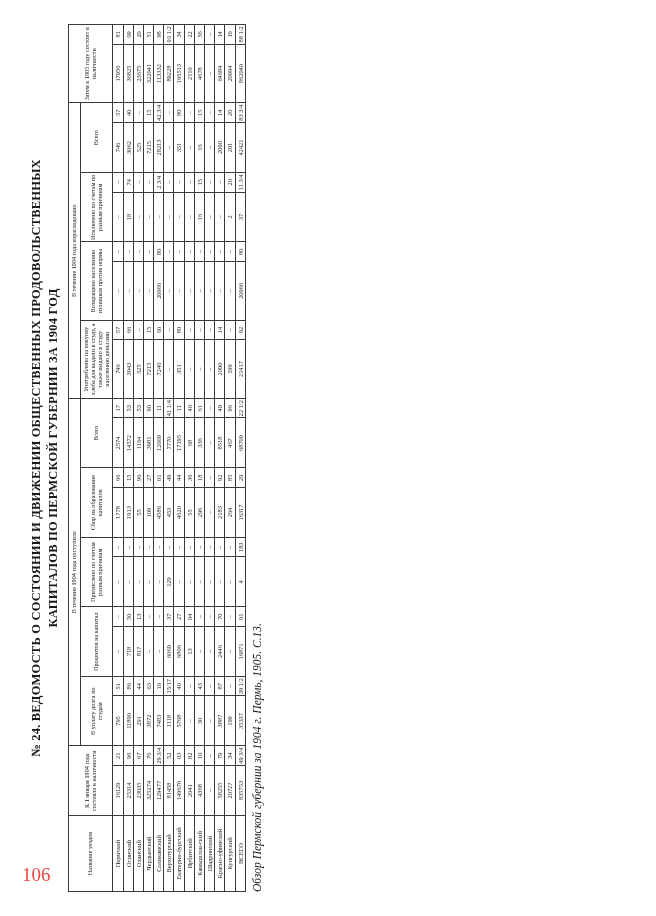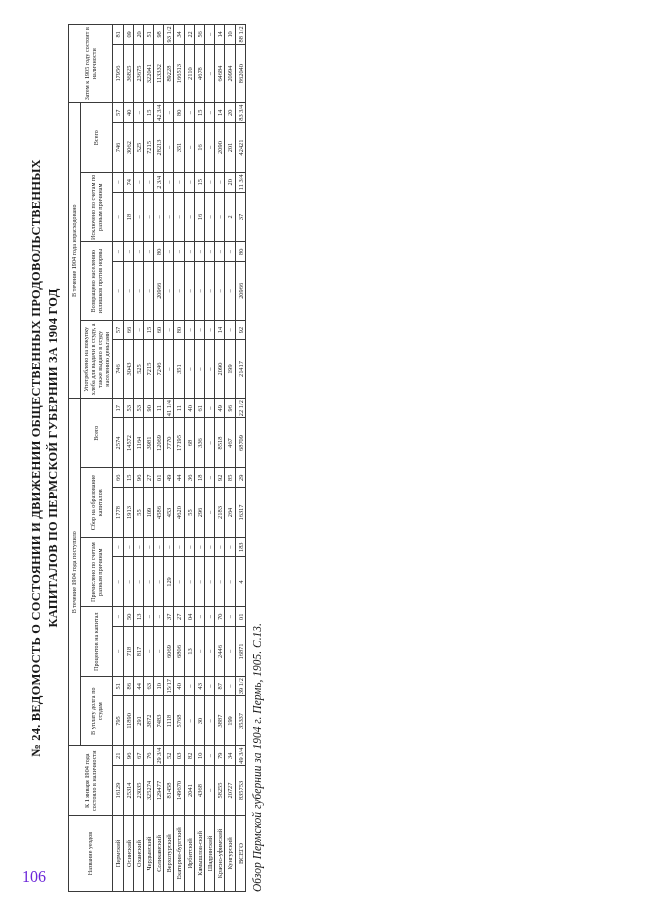--- a/index.html
+++ b/index.html
@@ -14,23 +14,23 @@
     font-family: "Liberation Serif", serif;
     color: #1a1a1a;
     overflow: hidden;
   }
 
   
   .page-number {
     position: absolute;
     left: 22px;
     bottom: 30px;
-    font-size: 16px;
+    font-size: 19px;
     font-family: "Liberation Serif", serif;
-    color: #6d28d9;
+    color: #ef4444;
   }
 
   
   .rot-wrap {
     position: absolute;
     left: 50%;
     top: 50%;
     width: 880px;   
     height: 600px;  
     margin-left: -440px;

